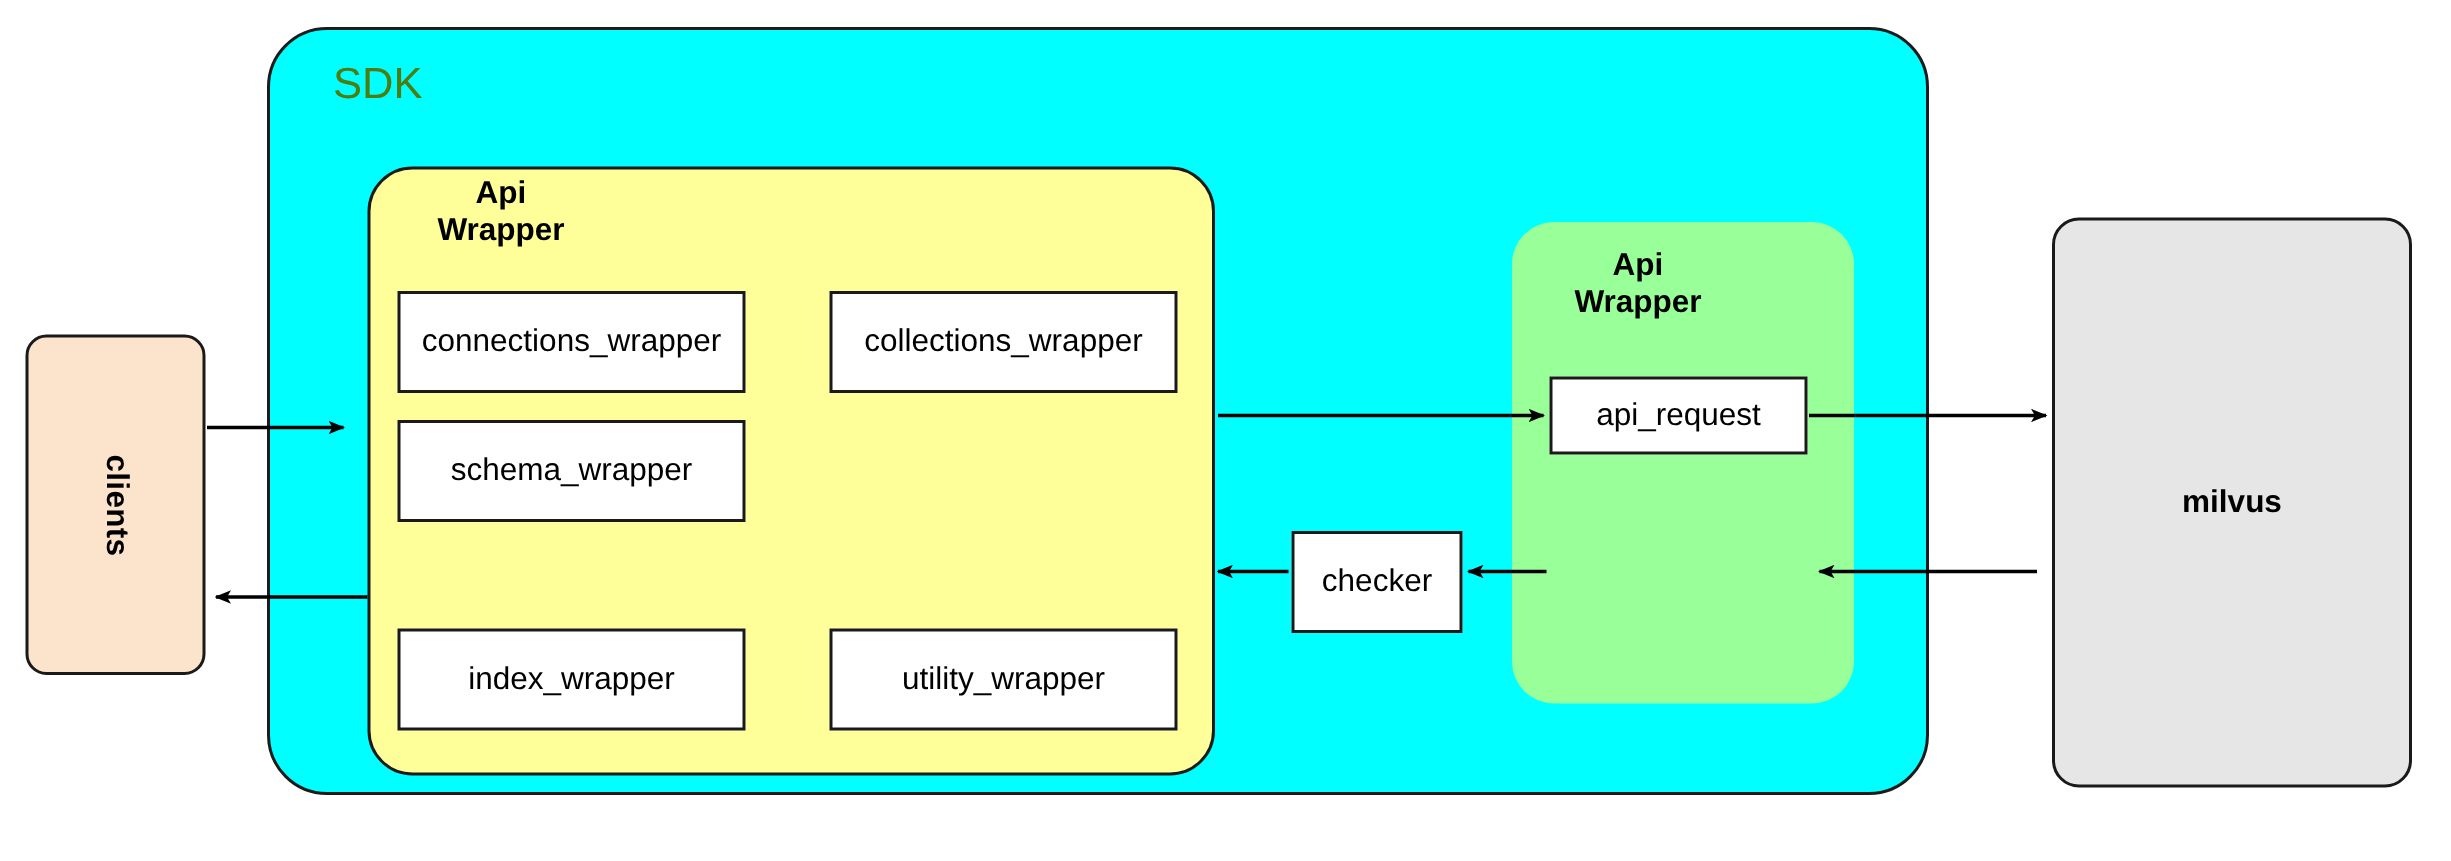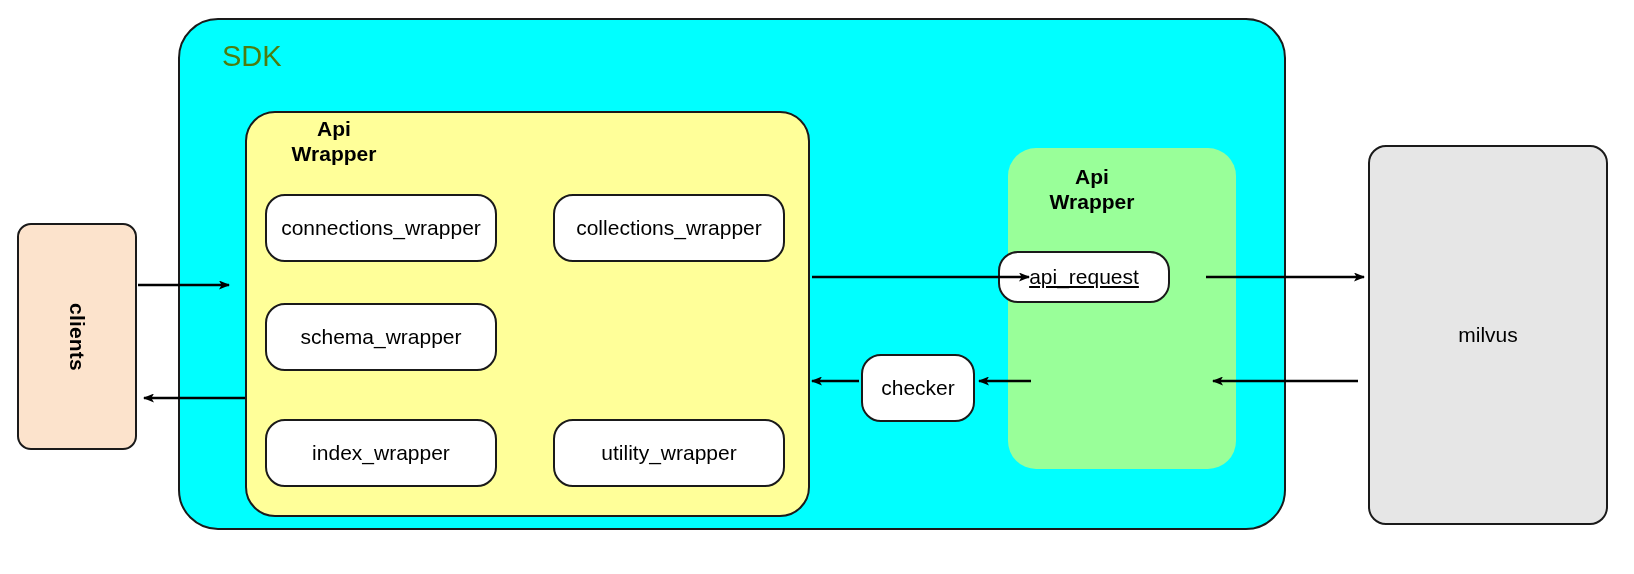--- a/index.html
+++ b/index.html
@@ -116,40 +116,40 @@
     left: 1368px;
     top: 145px;
     width: 240px;
     height: 380px;
     background: #e6e6e6;
     border: 2px solid #1a1a1a;
     border-radius: 18px;
   }
   .milvus-label {
     font-size: 21px;
-    font-weight: normal;
+    font-weight: bold;
   }
 
   
   .node {
     background: #ffffff;
     border: 2px solid #1a1a1a;
-    border-radius: 20px;
+    border-radius: 0;
     font-size: 21px;
     font-weight: normal;
     text-align: left;
   }
   .wrap-node { width: 232px; height: 68px; }
   .wn-c1 { left: 265px; }
   .wn-c2 { left: 553px; }
   .wn-r1 { top: 194px; }
-  .wn-r2 { top: 303px; }
+  .wn-r2 { top: 280px; }
   .wn-r3 { top: 386px; margin-top: 33px; }
 
-  .gw-node { left: 998px; width: 172px; height: 52px; text-decoration: underline; }
+  .gw-node { left: 1033px; width: 172px; height: 52px; }
   .gw-req { top: 251px; }
   .gw-res { top: 355px; }
 
   .checker-node {
     left: 861px;
     top: 354px;
     width: 114px;
     height: 68px;
   }
 

